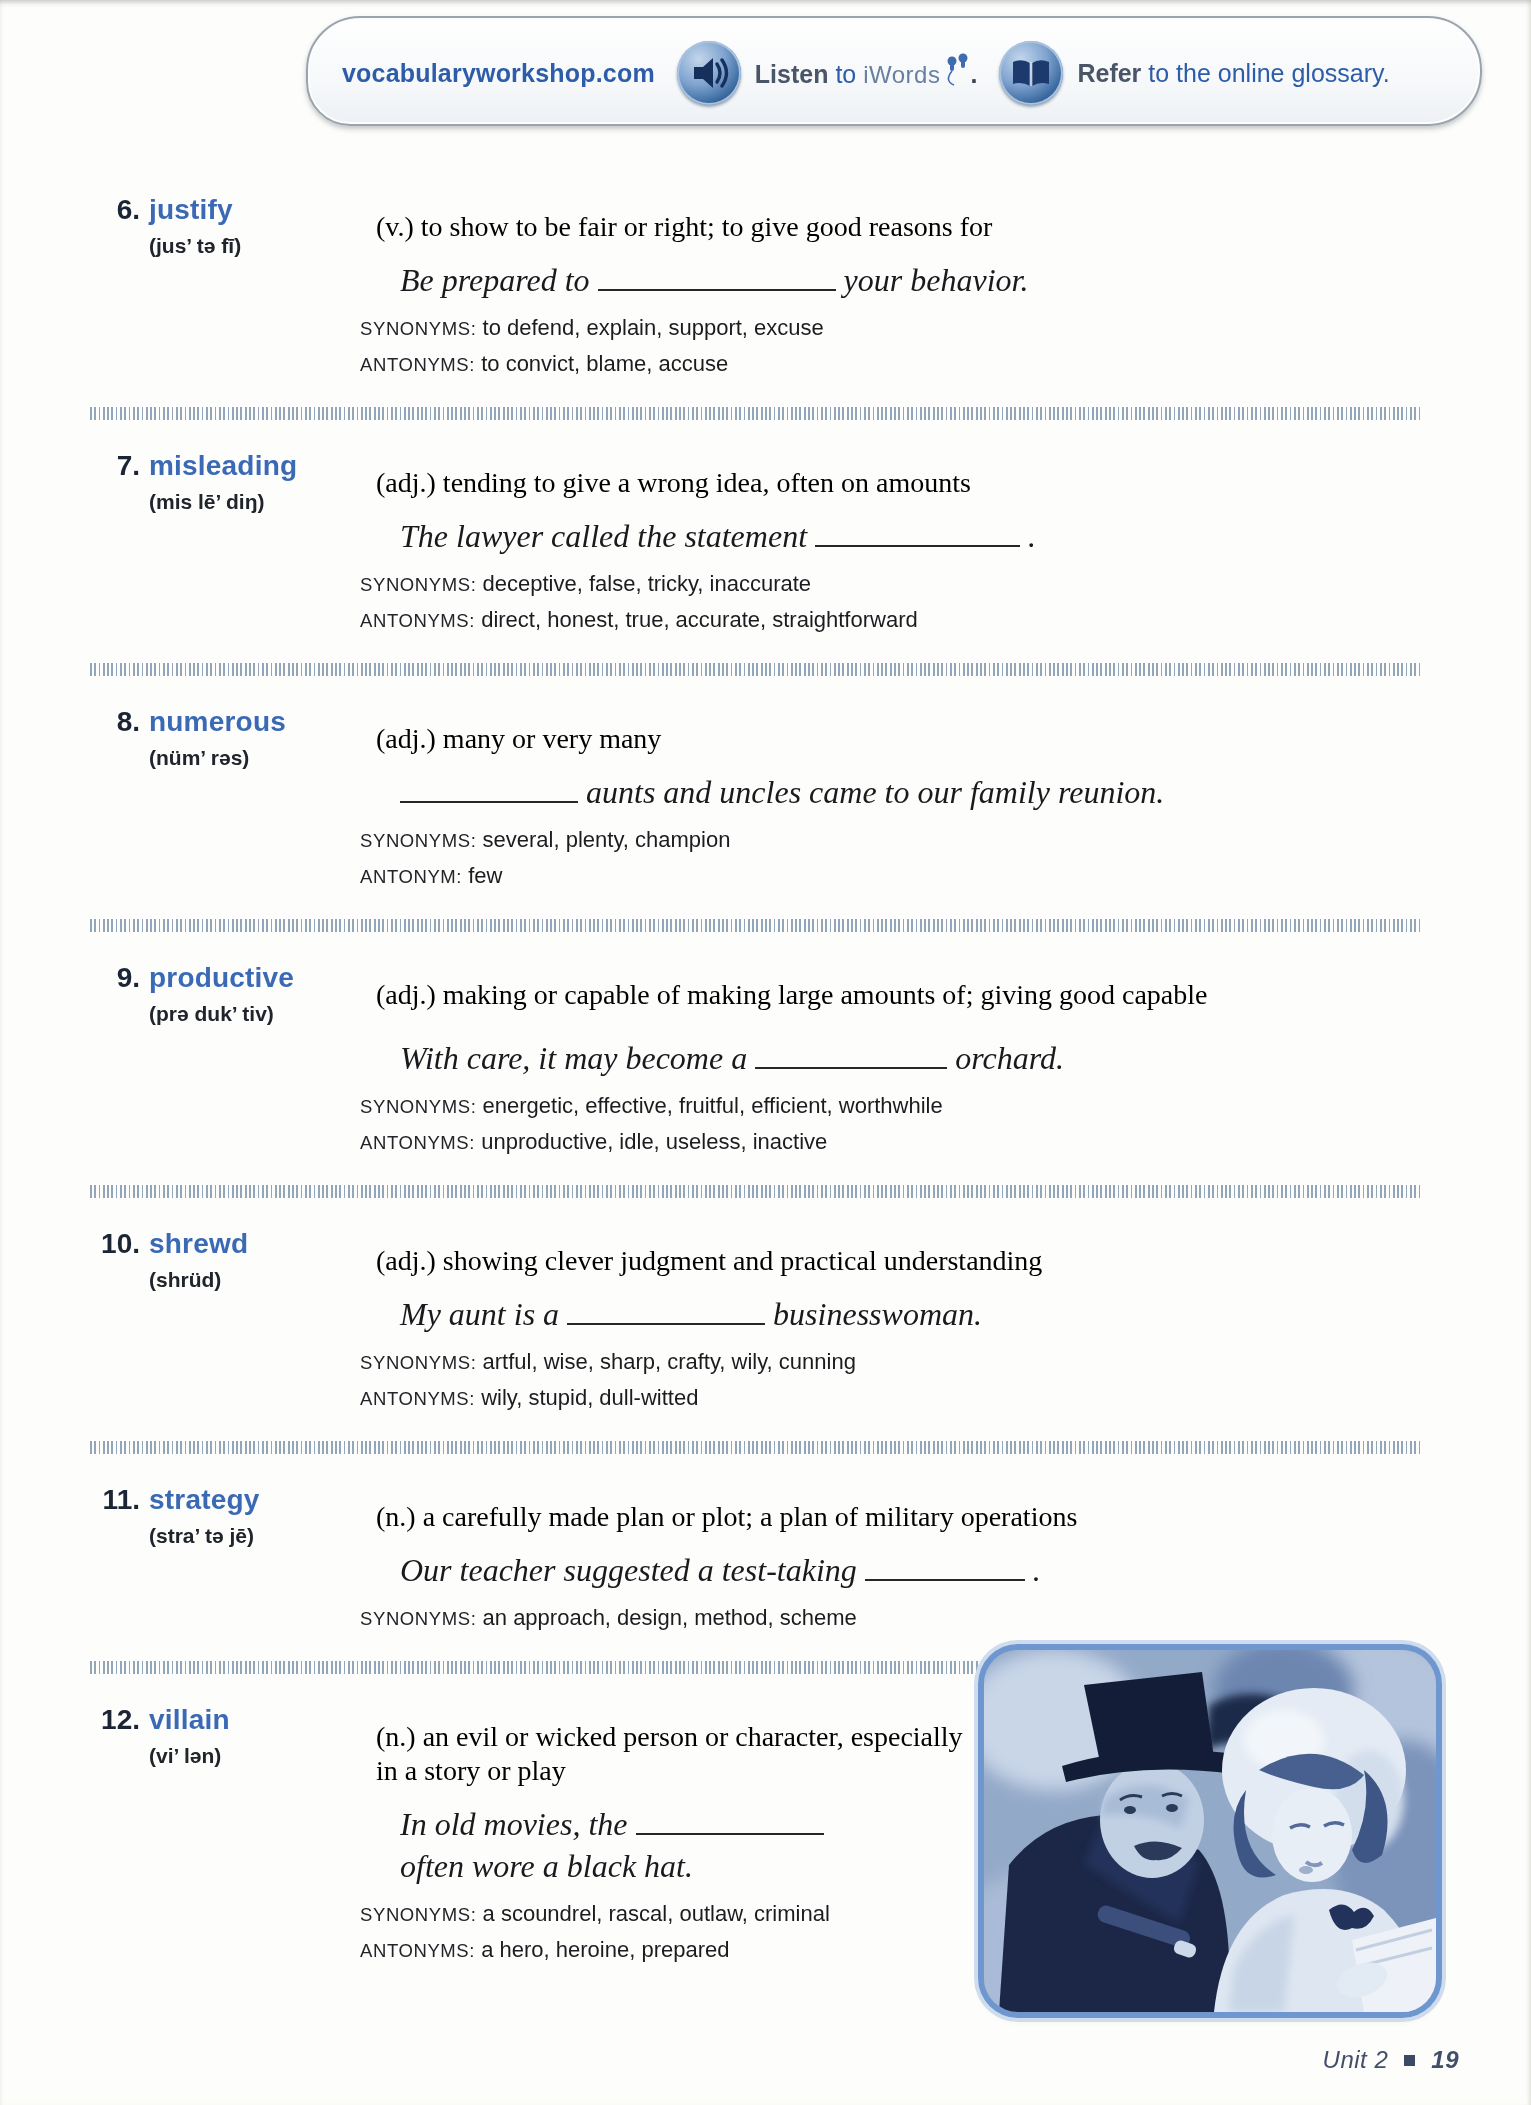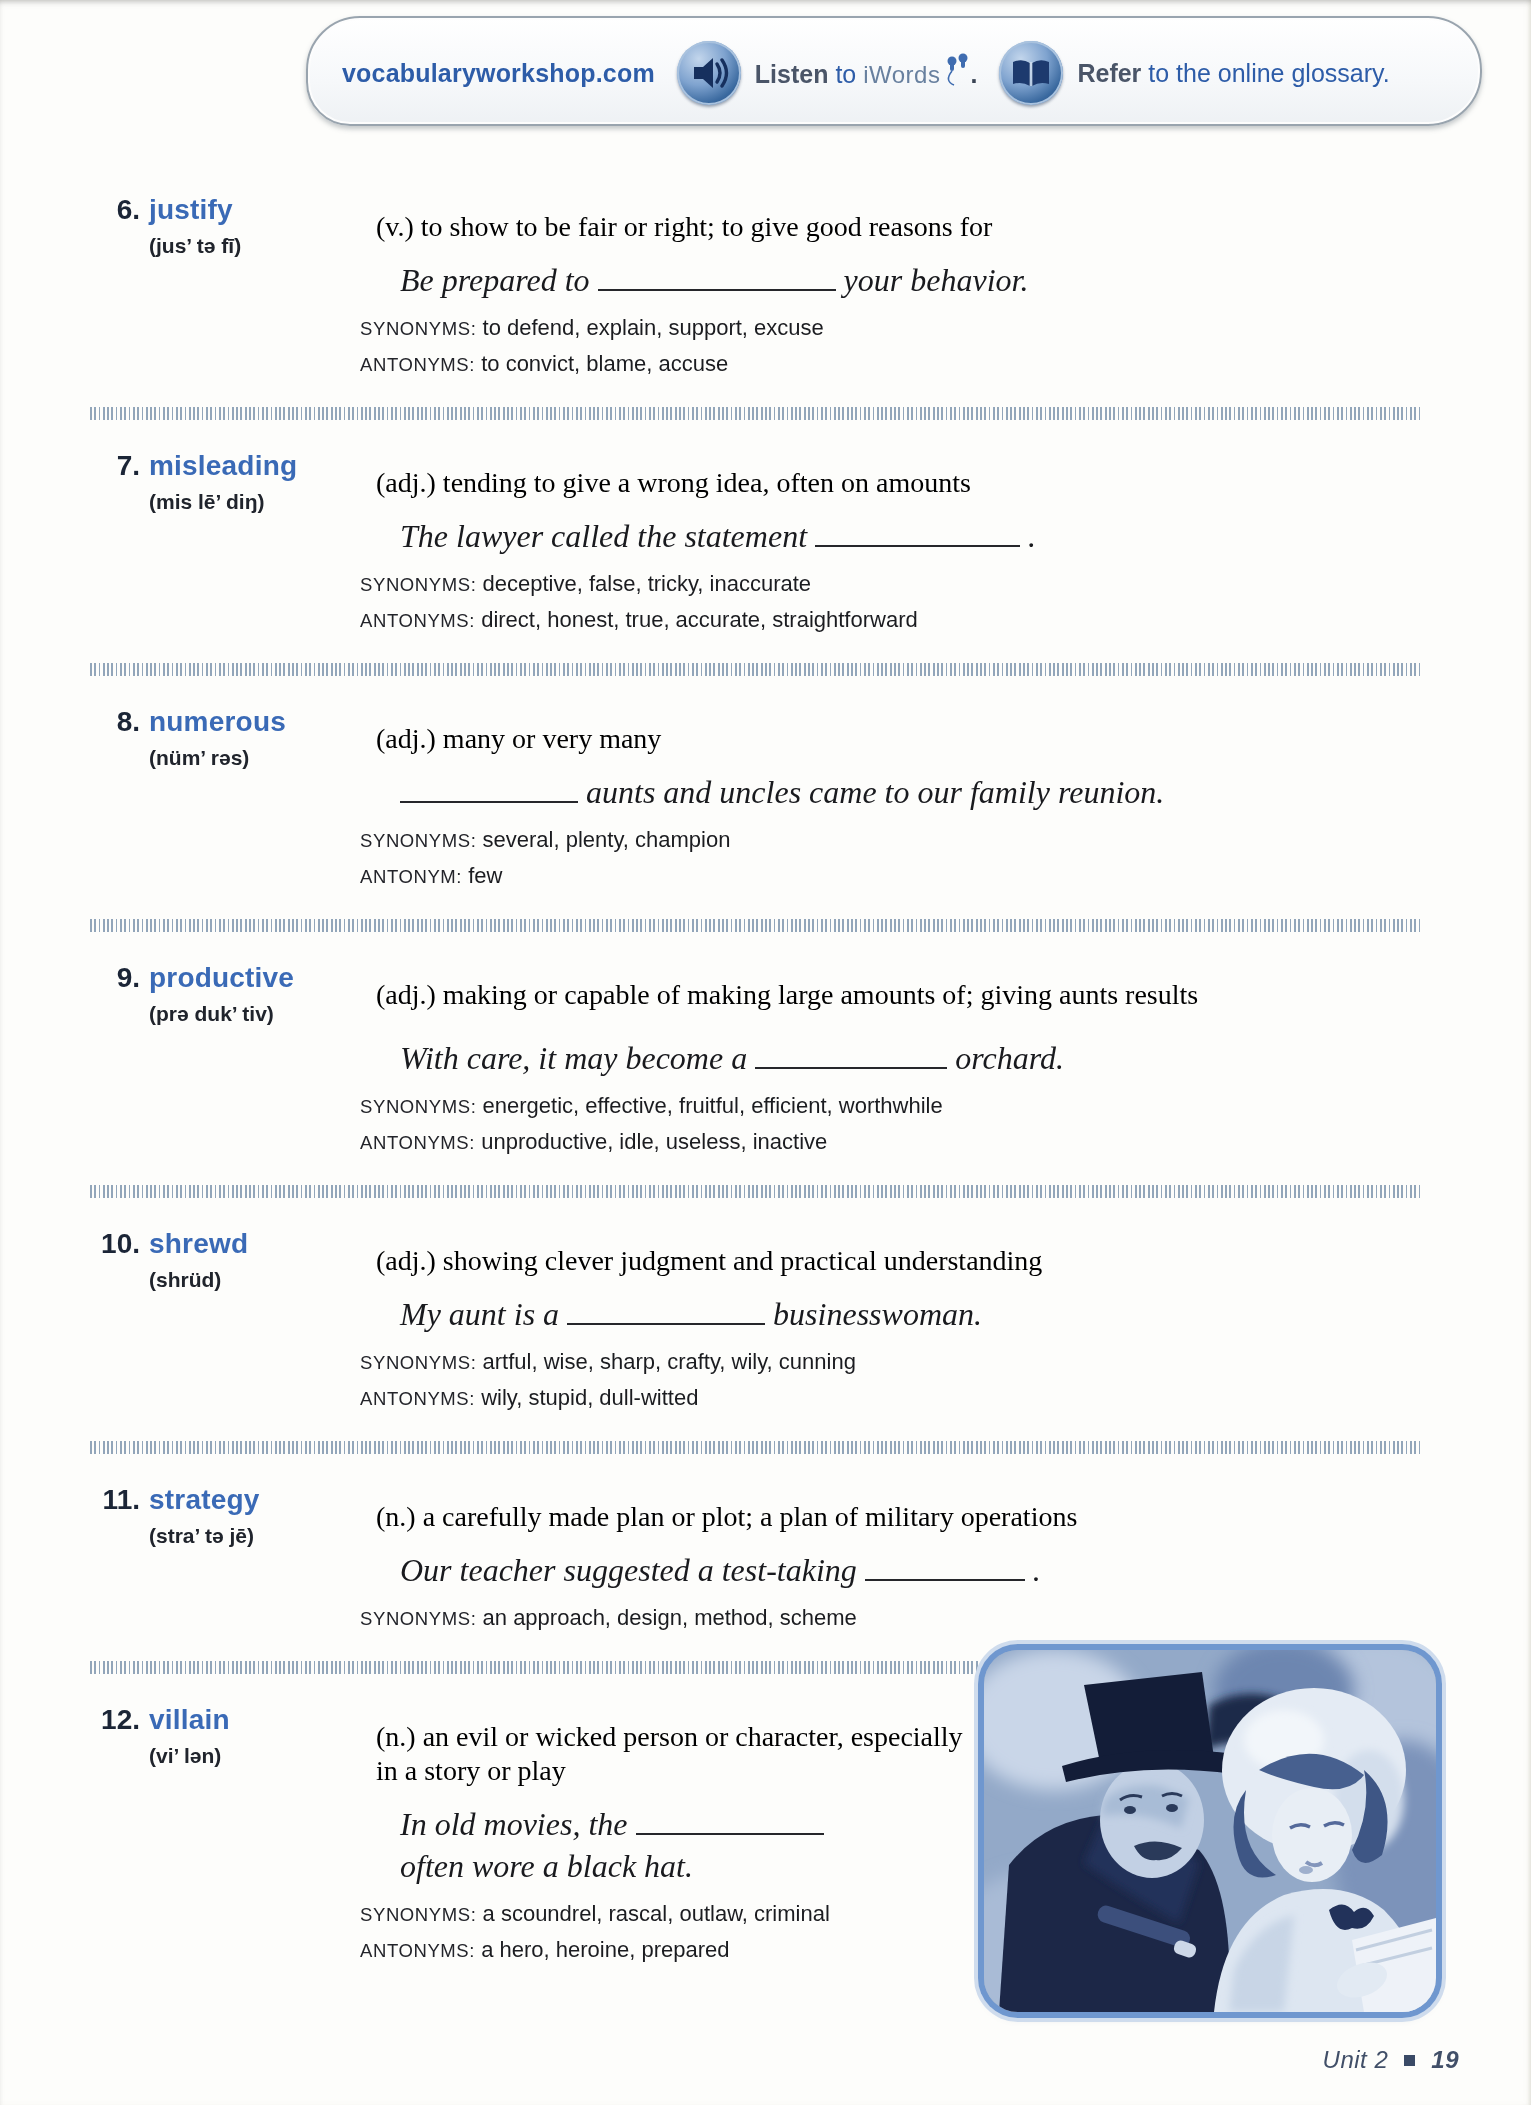--- a/index.html
+++ b/index.html
@@ -189,21 +189,21 @@
 
     <section class="entry">
       <div class="entry-head">
         <div class="headline">
           <span class="num">9.</span>
           <span class="word">productive</span>
         </div>
         <div class="pron">(prə duk’ tiv)</div>
       </div>
       <div class="entry-body" style="max-width:960px">
-        <p class="definition">(adj.) making or capable of making large amounts of; giving aunts results</p>
+        <p class="definition">(adj.) making or capable of making large amounts of; giving good capable</p>
         <p class="sentence" style="margin-top:28px"><span>With care, it may become a</span><span class="blank" style="width:192px"></span><span>orchard.</span></p>
         <p class="synline"><span class="lab">SYNONYMS:</span> <span>energetic, effective, fruitful, efficient, worthwhile</span></p>
         <p class="synline"><span class="lab">ANTONYMS:</span> <span>unproductive, idle, useless, inactive</span></p>
       </div>
     </section>
     <div class="divider"></div>
 
     <section class="entry">
       <div class="entry-head">
         <div class="headline">

